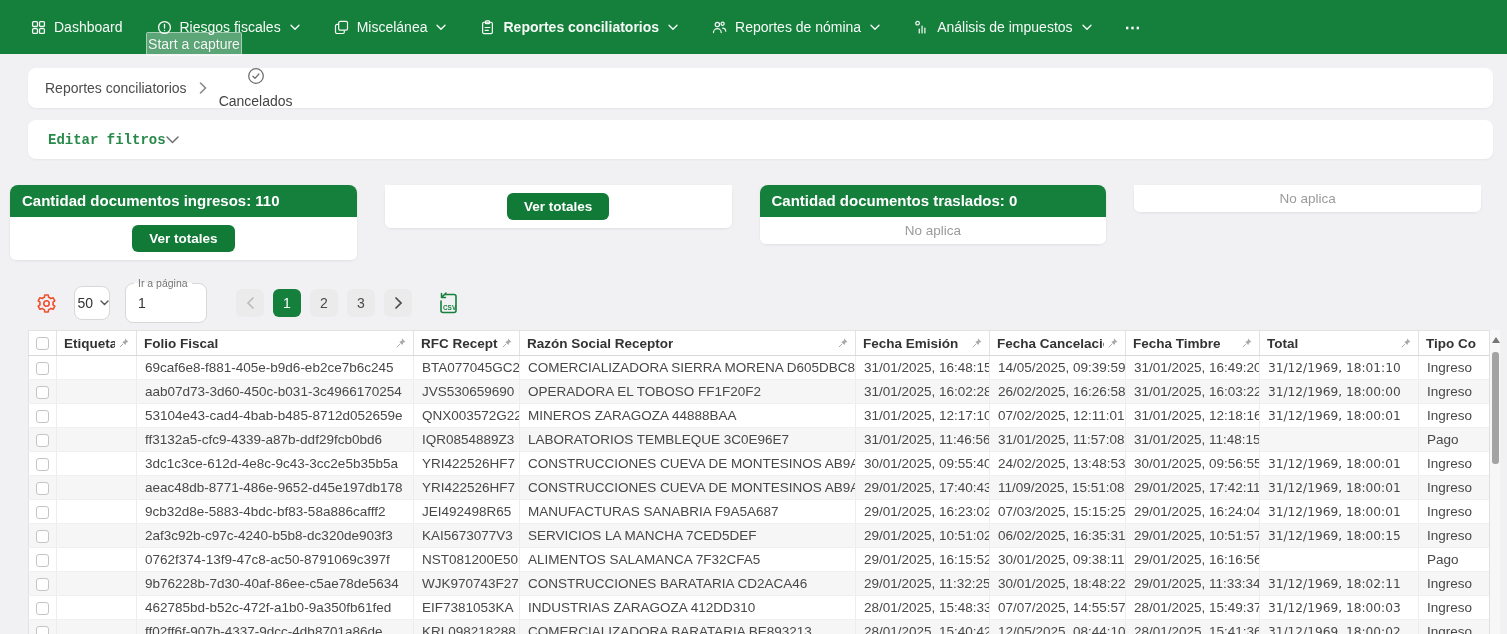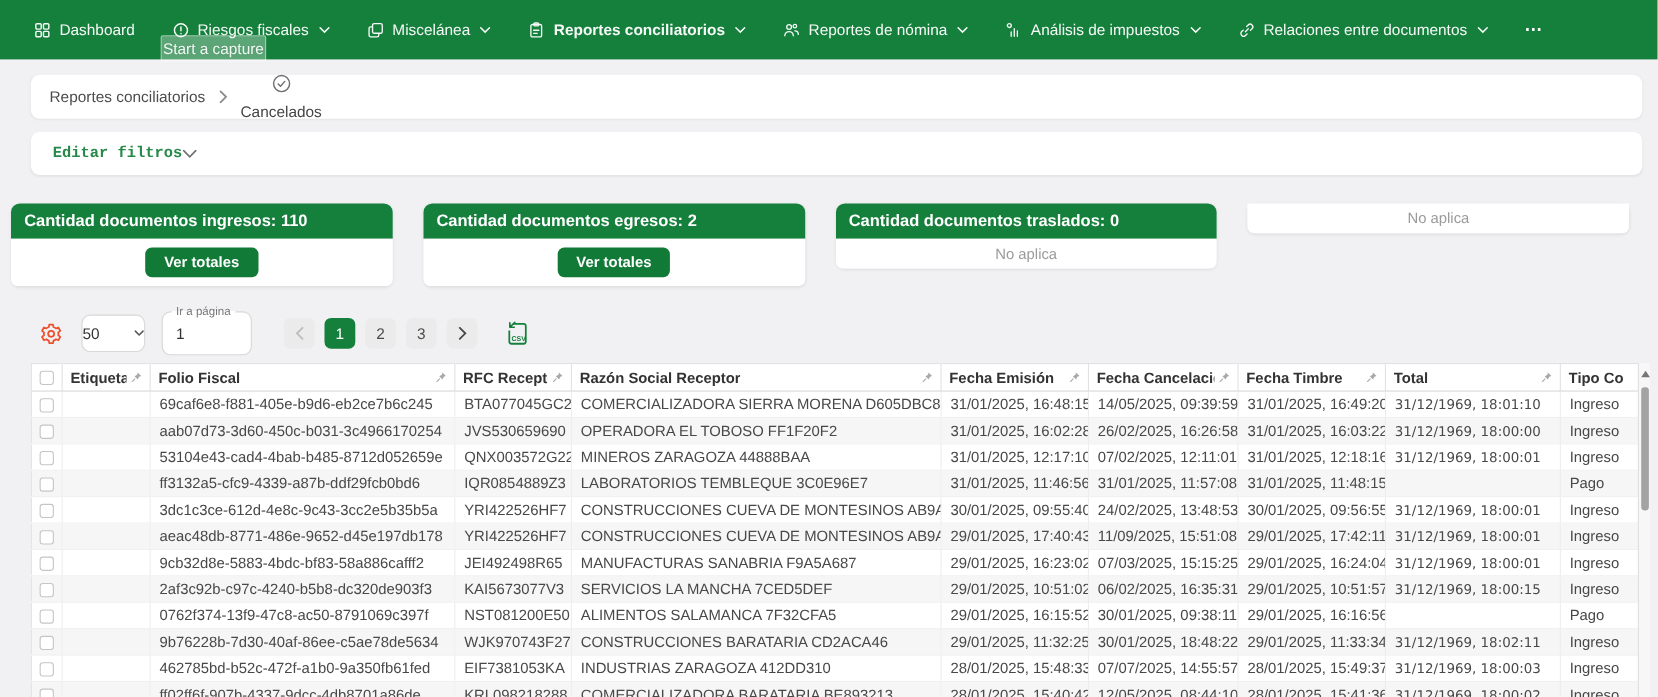--- a/index.html
+++ b/index.html
@@ -39,22 +39,22 @@
     align-items:center; justify-content:center; }
   .scard-body.with-btn { height:43px; }
   .scard-body.with-text { height:27px; color:#9b9b9b; font-size:13.5px; }
   .ver-btn { background:#117a36; color:#fff; font-weight:bold; font-size:13.5px;
     font-family:"Liberation Sans",sans-serif; border:none; border-radius:6px;
     padding:6px 17px; cursor:pointer; }
 
   
   .toolbar { margin:23px 0 0 36px; height:40px; display:flex; align-items:center; }
   .gear { display:flex; margin-right:17px; cursor:pointer; }
-  .psize { width:58px; height:34px; background:#fff; border:1px solid #d8d8d8; border-radius:8px;
-    display:flex; align-items:center; justify-content:space-between; gap:7px; font-size:14px; color:#333;
+  .psize { width:36px; height:34px; background:#fff; border:1px solid #d8d8d8; border-radius:8px;
+    display:flex; align-items:center; justify-content:flex-end; gap:7px; font-size:14px; color:#333;
     margin-right:15px; cursor:pointer; }
   .goto { position:relative; width:82px; height:40px; background:#fff; border:1px solid #d8d8d8;
     border-radius:8px; margin-right:29px; }
   .goto-label { position:absolute; top:-7px; left:8px; font-size:10.5px; color:#767676;
     background:linear-gradient(to bottom,#f1f1f3 46%,#ffffff 46%); padding:0 4px; }
   .goto input { width:100%; height:100%; border:none; outline:none; background:transparent;
     font-size:14px; color:#333; padding-left:12px; font-family:"Liberation Sans",sans-serif; }
   .pager { display:flex; gap:9px; align-items:center; margin-right:25px; }
   .pbtn { width:28px; height:28px; border:none; border-radius:6px; background:#ebebeb;
     color:#4a4a4a; font-size:14px; display:flex; align-items:center; justify-content:center;
@@ -180,37 +180,20 @@
       <div class="nav-item">
     <span class="nav-icon">
           <svg viewBox="0 0 16 16">
             <g fill="none" stroke="currentColor" stroke-width="1.3" stroke-linecap="round">
               <circle cx="3.8" cy="3.4" r="1.9"></circle>
               <path d="M5.6 13.8V9.6M8.6 13.8V6.4M11.6 13.8V8.6"></path>
             </g>
           </svg>
         </span>
     <span class="nav-label">Análisis de impuestos</span>
-    <span class="nav-caret">
-      <svg viewBox="0 0 10 7">
-            <path d="M1 1.2l4 4 4-4" fill="none" stroke="currentColor" stroke-width="1.4" stroke-linecap="round"></path>
-          </svg>
-    </span>
-  </div>
-      <div class="nav-item">
-    <span class="nav-icon">
-          <svg viewBox="0 0 16 16">
-            <g fill="none" stroke="currentColor" stroke-width="1.3" stroke-linecap="round">
-              <path d="M6.6 9.4l2.8-2.8"></path>
-              <path d="M7.8 4.4l1.5-1.5a2.6 2.6 0 0 1 3.7 3.7L11.5 8"></path>
-              <path d="M8.2 11.6L6.7 13a2.6 2.6 0 0 1-3.7-3.7L4.5 7.9"></path>
-            </g>
-          </svg>
-        </span>
-    <span class="nav-label">Relaciones entre documentos</span>
     <span class="nav-caret">
       <svg viewBox="0 0 10 7">
             <path d="M1 1.2l4 4 4-4" fill="none" stroke="currentColor" stroke-width="1.4" stroke-linecap="round"></path>
           </svg>
     </span>
   </div>
     </div>
   <div class="nav-more">⋯</div>
   <div class="capture-tip">Start a capture</div>
 </nav>
@@ -243,21 +226,20 @@
 </div>
 
 <div class="cards-row" id="cards-row">
     <div class="scard">
     <div class="scard-header">Cantidad documentos ingresos: 110</div>
     <div class="scard-body with-btn">
         <button class="ver-btn">Ver totales</button>
       </div>
   </div>
     <div class="scard">
-    <div class="scard-header">Cantidad documentos egresos: 2</div>
     <div class="scard-body with-btn">
         <button class="ver-btn">Ver totales</button>
       </div>
   </div>
     <div class="scard">
     <div class="scard-header">Cantidad documentos traslados: 0</div>
     <div class="scard-body with-text">
         <span>No aplica</span>
       </div>
   </div>

